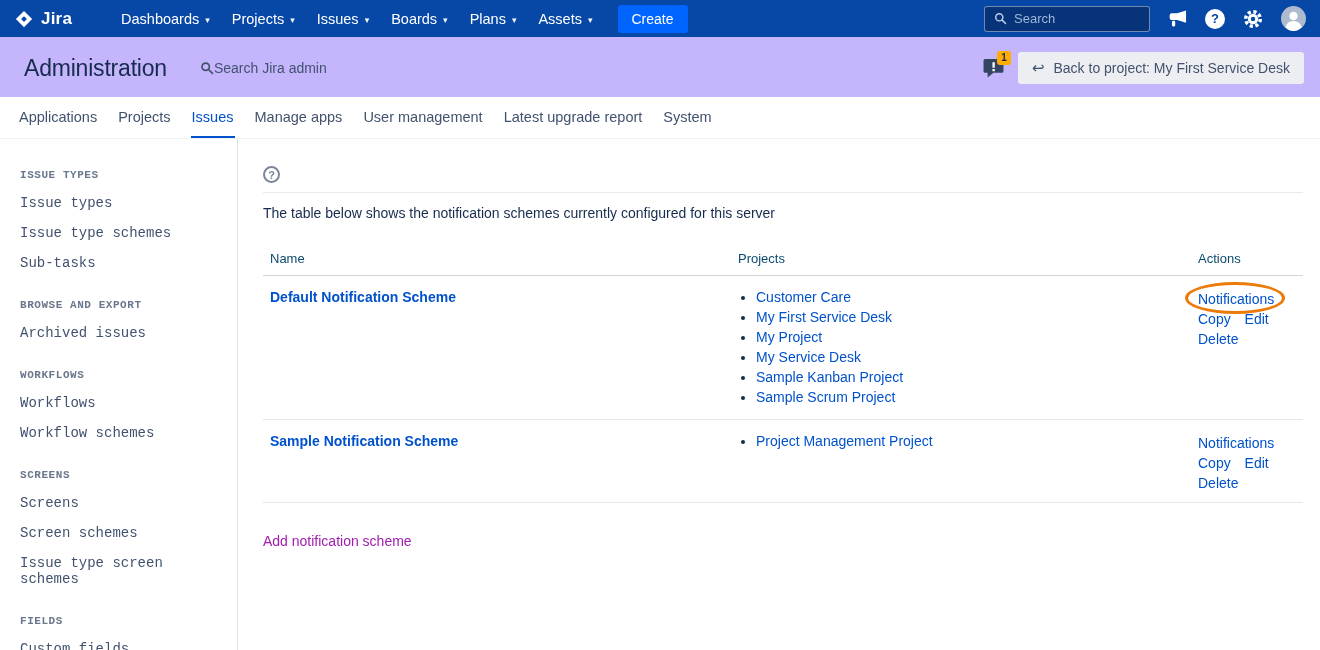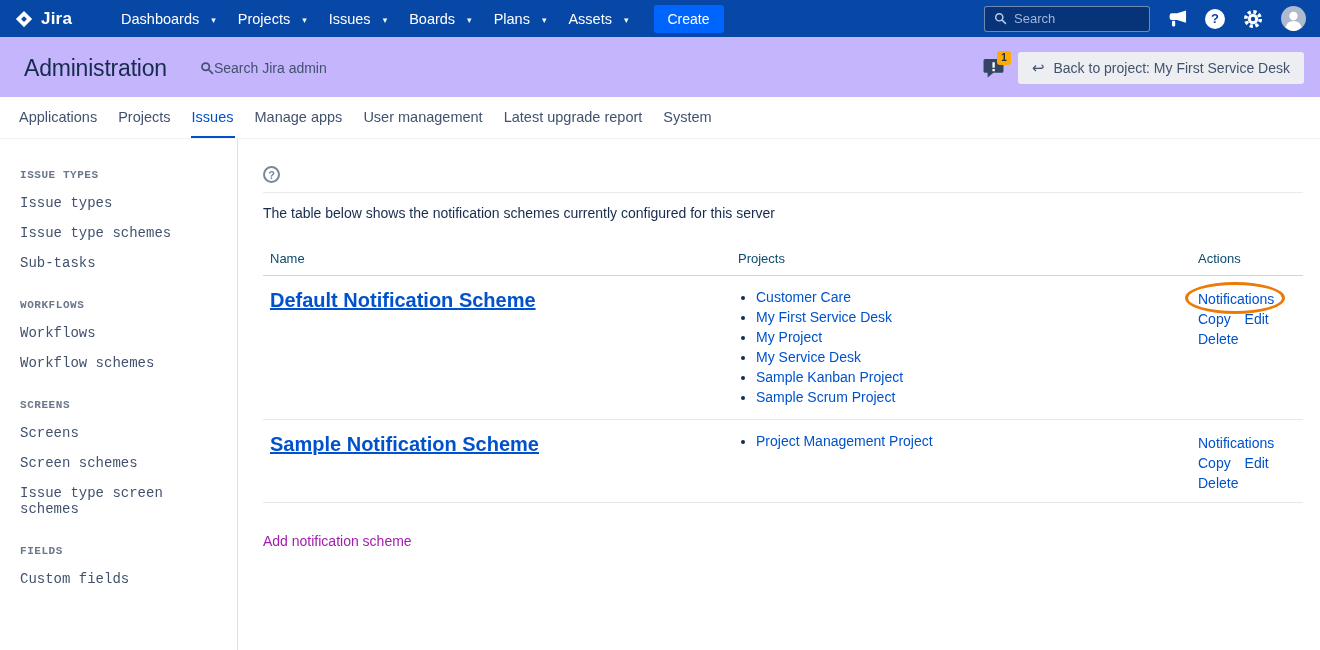--- a/index.html
+++ b/index.html
@@ -5,21 +5,21 @@
   * { box-sizing: border-box; margin: 0; padding: 0; }
   html,body { width: 1320px; height: 650px; overflow: hidden; }
   body { font-family: "Liberation Sans", sans-serif; background: #fff; color: #172B4D; }
   a { text-decoration: none; }
   [data-interactable="true"] { cursor: pointer; }
 
   
   .topbar { height: 37px; background: #0747A6; display: flex; align-items: center; padding: 0 14px; color: #fff; }
   .brand { display: flex; align-items: center; gap: 7px; margin-right: 38px; }
   .brand-name { font-size: 17px; font-weight: 700; color: #fff; letter-spacing: .2px; }
-  .nav-item { display: flex; align-items: center; gap: 12px; padding: 10px 11px; font-size: 14.5px; font-weight: 500; color: #fff; height: 37px; }
+  .nav-item { display: flex; align-items: center; gap: 6px; padding: 10px 11px; font-size: 14.5px; font-weight: 500; color: #fff; height: 37px; }
   .chev { font-size: 9px; opacity: .95; transform: translateY(1px); }
   .create-btn { margin-left: 14px; background: #0065FF; color: #fff; border: none; border-radius: 3px; padding: 6px 14px; font-size: 14px; font-weight: 500; font-family: inherit; }
   .nav-search { margin-left: auto; display: flex; align-items: center; gap: 7px; width: 166px; height: 26px; padding: 0 9px; border-radius: 3px; background: rgba(9,30,66,.46); border: 1px solid rgba(255,255,255,.42); color: #BBD0EE; }
   .nav-search input { flex: 1; min-width: 0; background: transparent; border: none; outline: none; color: #fff; font-size: 13px; font-family: inherit; }
   .nav-search input::placeholder { color: #9FB6DA; }
   .nav-icon { margin-left: 17px; display: flex; align-items: center; justify-content: center; }
   .help-round { width: 20px; height: 20px; border-radius: 50%; background: #fff; color: #0747A6; font-size: 13px; font-weight: 700; display: flex; align-items: center; justify-content: center; }
 
   
   .admin-header { display: flex; align-items: center; padding: 15px 16px 13px 24px; background: #c4b5fd; }
@@ -48,21 +48,21 @@
   .main-head { display: flex; align-items: center; justify-content: space-between; padding-bottom: 9px; border-bottom: 1px solid #E9EAEE; }
   .main-title { font-size: 17px; font-weight: 600; color: #172B4D; }
   .help-circle { width: 17px; height: 17px; border: 2px solid #7A869A; border-radius: 50%; color: #7A869A; font-size: 11px; font-weight: 700; display: flex; align-items: center; justify-content: center; }
   .desc { margin-top: 12px; font-size: 14px; color: #172B4D; }
 
   table.schemes { width: 100%; border-collapse: collapse; margin-top: 26px; }
   .schemes th { text-align: left; font-size: 13px; font-weight: 400; color: #0c4a6e; padding: 4px 7px 9px; border-bottom: 1px solid #D8D3CB; }
   .schemes th.col-name { width: 45%; }
   .schemes th.col-actions { width: 112px; }
   .schemes td { vertical-align: top; padding: 13px 7px 9px; border-bottom: 1px solid #E5E7EA; font-size: 14px; }
-  .scheme-link { color: #0052CC; font-weight: 700; font-size: 20px; text-decoration: underline; }
+  .scheme-link { color: #0052CC; font-weight: 700; font-size: 14px; }
   ul.projects { margin: 1px 0 0; padding-left: 18px; color: #172B4D; }
   ul.projects li { padding: 0 0 5px; line-height: 15px; }
   ul.projects a { color: #0052CC; font-size: 14px; }
   .action-line { line-height: 20px; }
   .action-line a { color: #0052CC; font-size: 14px; }
   .action-line a + a { margin-left: 10px; }
   .circled { position: relative; display: inline-block; }
   .ring { position: absolute; left: -13px; right: -11px; top: -7px; bottom: -5px; border: 3px solid #EC7A08; border-radius: 50%; pointer-events: none; }
   .add-link { display: inline-block; margin-top: 30px; color: #a21caf; font-size: 14px; }
 </style>
@@ -185,20 +185,24 @@
   <div class="content" data-interactable="false">
 
     <aside class="sidebar" data-interactable="false">
       <div class="side-section" data-interactable="false">
         <div class="side-title" data-interactable="false">ISSUE TYPES</div>
         <div class="side-item" data-interactable="true">Issue types</div>
         <div class="side-item" data-interactable="true">Issue type schemes</div>
         <div class="side-item" data-interactable="true">Sub-tasks</div>
       </div>
       <div class="side-section" data-interactable="false">
+        <div class="side-title" data-interactable="false">BROWSE AND EXPORT</div>
+        <div class="side-item" data-interactable="true">Archived issues</div>
+      </div>
+      <div class="side-section" data-interactable="false">
         <div class="side-title" data-interactable="false">WORKFLOWS</div>
         <div class="side-item" data-interactable="true">Workflows</div>
         <div class="side-item" data-interactable="true">Workflow schemes</div>
       </div>
       <div class="side-section" data-interactable="false">
         <div class="side-title" data-interactable="false">SCREENS</div>
         <div class="side-item" data-interactable="true">Screens</div>
         <div class="side-item" data-interactable="true">Screen schemes</div>
         <div class="side-item" data-interactable="true">Issue type screen schemes</div>
       </div>

